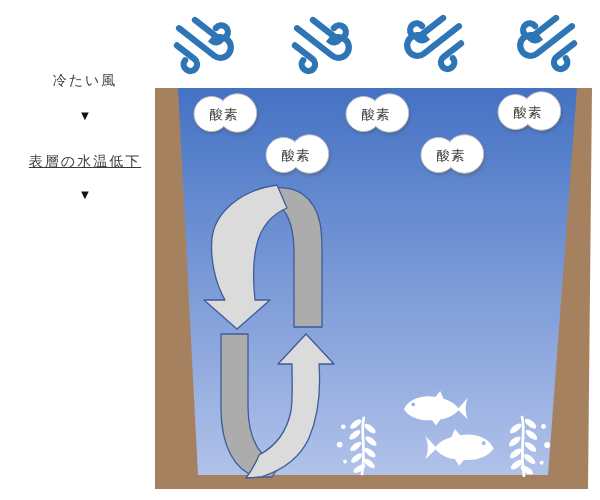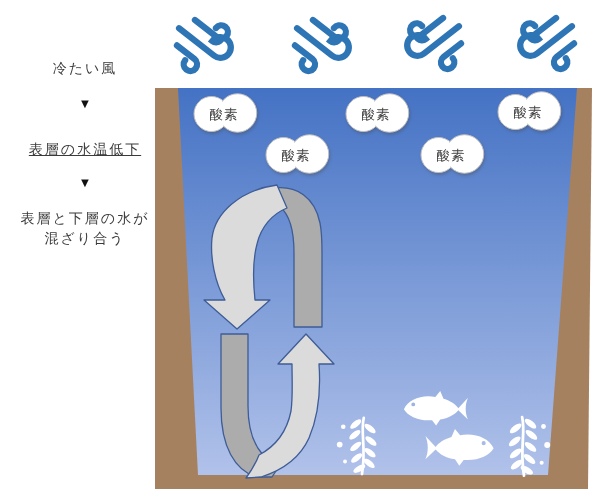--- a/index.html
+++ b/index.html
@@ -1,21 +1,21 @@
 <!DOCTYPE html>
 <html><head>
 <meta charset="utf-8">
 <style>
   html,body{margin:0;padding:0;background:#fff;}
   .stage{
     position:relative;width:600px;height:500px;background:#fff;overflow:hidden;
     font-family:"Liberation Sans","DejaVu Sans",sans-serif;
   }
   
-  .left-panel{position:absolute;left:0;top:0;width:170px;height:300px;}
+  .left-panel{position:absolute;left:0;top:12px;width:170px;height:300px;}
   .step{
     position:absolute;left:0;width:170px;text-align:center;
     color:#3a3a3a;font-size:14px;letter-spacing:2px;line-height:20px;white-space:nowrap;
   }
   .tri{
     position:absolute;left:0;width:170px;text-align:center;
     color:#111;font-size:13px;line-height:14px;
   }
   .s1{top:58px;} .t1{top:97px;} .s2{top:139px;text-decoration:underline;} .t2{top:176px;} .s3{top:208px;}
   
@@ -58,24 +58,20 @@
       <path fill="#DBDBDB" d="M277 185 L287 208 C272 214 261 227 257 244 C253 259 253 281 255 300 L270 300 L237 329 L204 300 L225 300 C215 283 210 258 212 238 C215 213 240 190 277 185 Z"></path>
       <path fill="#DBDBDB" d="M306 334 L334 364 L319 364 C321 392 318 417 309 438 C300 458 283 470 261 477 L246 478 C251 471 256 463 259 455 C276 446 287 431 291 411 C293 397 292 380 292 364 L278 364 Z"></path>
     </g>
   </svg>
 
   <div class="left-panel">
     <div class="step s1">冷たい風</div>
     <div class="tri t1">▼</div>
     <div class="step s2">表層の水温低下</div>
     <div class="tri t2">▼</div>
-    <div class="step s3">
-      <div>表層と下層の水が</div>
-      <div>混ざり合う</div>
-    </div>
   </div>
 
   <svg class="wind w1" viewBox="0 0 100 100">
     <g transform="rotate(38 50 50)" stroke="#2E75B6" stroke-width="8.5" stroke-linecap="round" fill="none">
       <path d="M12 30 L50 30 A9 9 0 1 0 41 21"></path>
       <path d="M2 52 L62 52 A14 14 0 1 0 48 38 A8 8 0 0 0 56 31"></path>
       <path d="M14 72 L44 72 A9 9 0 1 1 35 81"></path>
     </g>
   </svg>
   <svg class="wind w2" viewBox="0 0 100 100">

